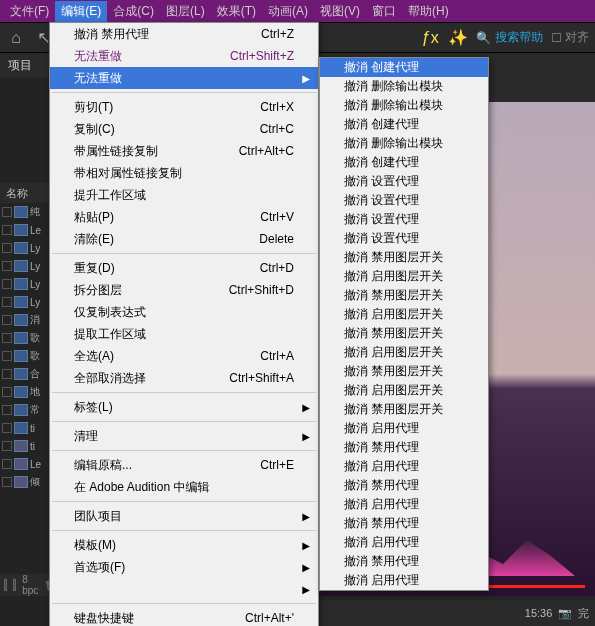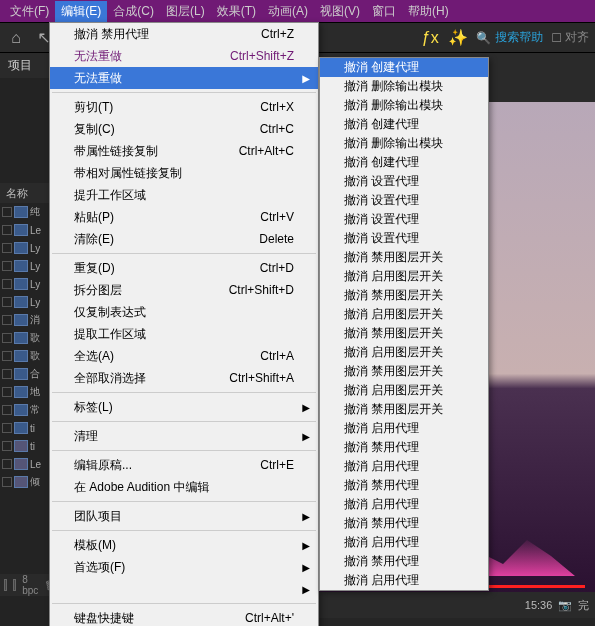--- a/index.html
+++ b/index.html
@@ -20,21 +20,21 @@
     .leftpanel .row .cb { width: 10px; height: 10px; border:1px solid #555; }
     .leftpanel .row .ic { width: 14px; height: 12px; background: #3a5a8a; border:1px solid #5a7aaa; }
     .leftpanel .row .ic.b { background:#557; }
     .leftpanel .bottombar { position:absolute; bottom:30px; left:0; right:0; height:22px; background:#2a2a2a; display:flex; align-items:center; gap:6px; padding:0 4px; font-size:10px; color:#888;}
     .leftpanel .bottombar .sw{width:12px;height:12px;background:#444;border:1px solid #666;}
     .preview { flex: 1; background: #252525; position: relative; }
     .preview .tabbar { height: 24px; background:#2a2a2a; color:#d8a020; font-size:11px; padding:4px 8px;}
     .preview .img { position:absolute; top:24px; left:0; right:0; bottom:30px; background: linear-gradient(#b8a8b8 0%, #c8b0b0 55%, #4a3050 58%, #2a1030 100%); }
     .preview .img .wave { position:absolute; bottom:20px; right:20px; width:120px; height:40px; background: linear-gradient(to top, #e040a0, transparent); clip-path: polygon(0 100%, 20% 40%, 40% 70%, 60% 10%, 80% 50%, 100% 100%);}
     .preview .img .line { position:absolute; bottom:8px; right:10px; width:160px; height:3px; background:#ff2020;}
-    .preview .bbar { position:absolute; bottom:8px; left:0; right:0; height:26px; background:#2a2a2a; color:#bbb; font-size:11px; display:flex; align-items:center; padding:0 6px; gap:6px;}
+    .preview .bbar { position:absolute; bottom:0; left:0; right:0; height:26px; background:#2a2a2a; color:#bbb; font-size:11px; display:flex; align-items:center; padding:0 6px; gap:6px;}
     .preview .bbar .spacer{flex:1;}
     .menu { position: absolute; background: #f0f0f0; border: 1px solid #888; box-shadow: 2px 2px 6px rgba(0,0,0,.4); font-size: 12px; color: #000; }
     .menu .mrow { display: flex; align-items: center; height: 22px; padding: 0 24px 0 24px; white-space: nowrap; position: relative; }
     .menu .mrow.dis { color: #701a75; }
     .menu .mrow.hover { background: #3a77d8; color: #fff; }
     .menu .mrow .lbl { flex: 1; }
     .menu .mrow .sc { margin-left: 40px; color: inherit; }
     .menu .mrow .arr { position:absolute; right:8px; font-size:10px; }
     .menu .sep { height: 1px; background: #ccc; margin: 3px 2px; }
     #menu1 { top: 22px; left: 49px; width: 270px; }

